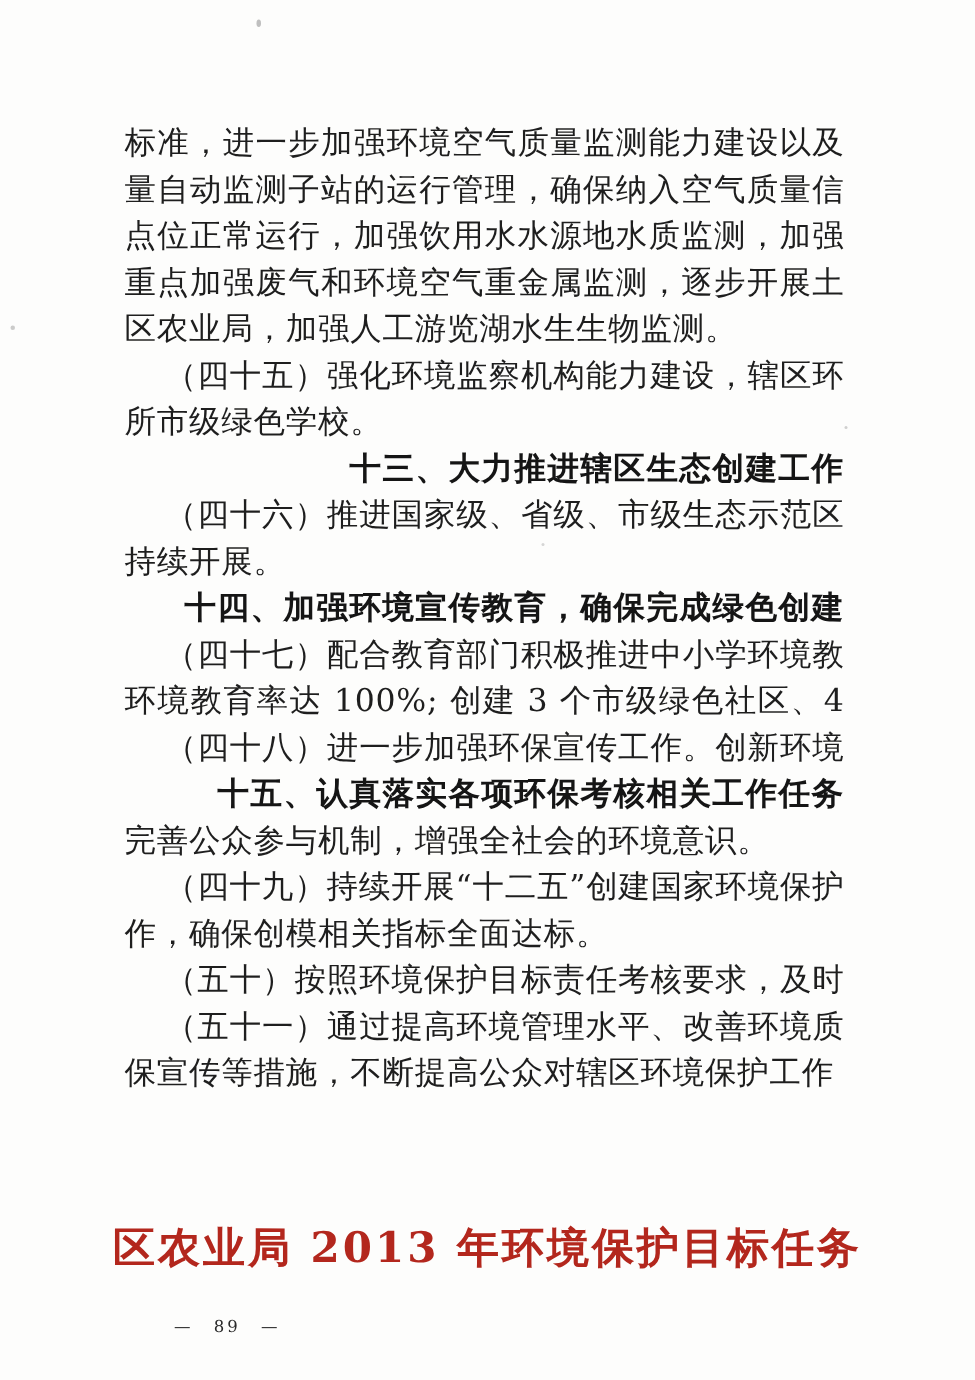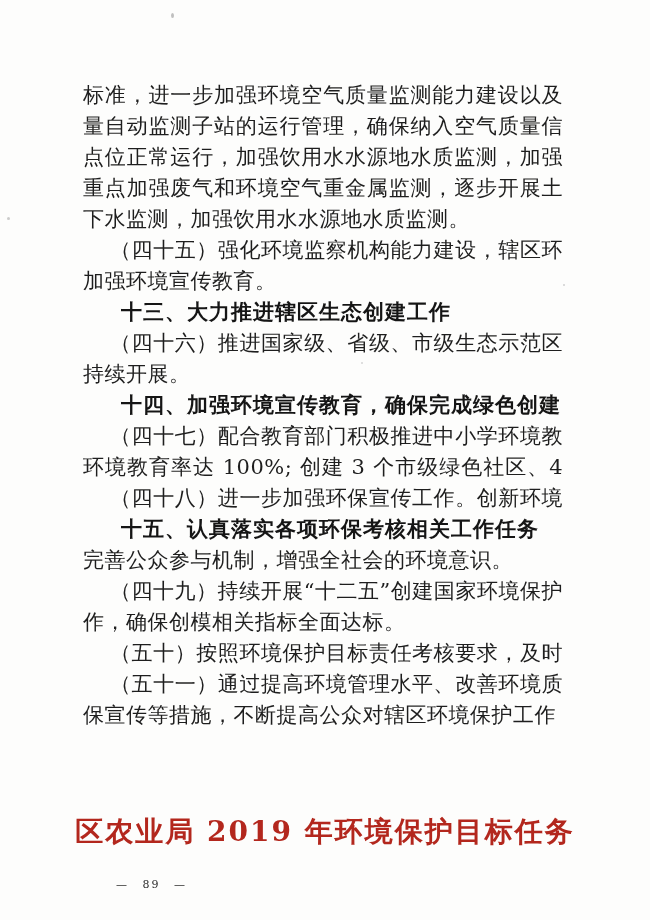--- a/index.html
+++ b/index.html
@@ -44,21 +44,21 @@
   .line.i {
     padding-left: 27px;
   }
   
   .line.h {
     font-family: "DejaVu Sans", sans-serif;
     font-weight: 700;
     padding-left: 38px;
     letter-spacing: 1px;
     color: #151515;
-    text-align: left;
+    text-align: right;
   }
   .next-title {
     position: absolute;
     left: 0;
     top: 814px;
     width: 100%;
     text-align: center;
     font-family: "DejaVu Serif", serif;
     font-weight: 700;
     font-size: 28px;
@@ -97,36 +97,36 @@
   <span class="speck s1"></span>
   <span class="speck s2"></span>
   <span class="speck s3"></span>
   <span class="speck s4"></span>
 
   <div class="text-block">
     <div class="line j">标准，进一步加强环境空气质量监测能力建设以及辖区内空气质</div>
     <div class="line j">量自动监测子站的运行管理，确保纳入空气质量信息发布的监测</div>
     <div class="line j">点位正常运行，加强饮用水水源地水质监测，加强重金属监测，</div>
     <div class="line j">重点加强废气和环境空气重金属监测，逐步开展土壤、底泥和地</div>
-    <div class="line l">下水监测，加强饮用水水源地水质监测。</div>
+    <div class="line l">区农业局，加强人工游览湖水生生物监测。</div>
     <div class="line j i">（四十五）强化环境监察机构能力建设，辖区环境监察机构</div>
-    <div class="line l">加强环境宣传教育。</div>
+    <div class="line l">所市级绿色学校。</div>
     <div class="line h">十三、大力推进辖区生态创建工作</div>
     <div class="line j i">（四十六）推进国家级、省级、市级生态示范区（镇、村）</div>
     <div class="line l">持续开展。</div>
     <div class="line h">十四、加强环境宣传教育，确保完成绿色创建任务</div>
     <div class="line j i">（四十七）配合教育部门积极推进中小学环境教育。中小学</div>
     <div class="line j">环境教育率达 100%; 创建 3 个市级绿色社区、4 所市级绿色学校</div>
     <div class="line j i">（四十八）进一步加强环保宣传工作。创新环境宣教手段，</div>
     <div class="line h">十五、认真落实各项环保考核相关工作任务</div>
     <div class="line l">完善公众参与机制，增强全社会的环境意识。</div>
     <div class="line j i">（四十九）持续开展“十二五”创建国家环境保护模范城市工</div>
     <div class="line l">作，确保创模相关指标全面达标。</div>
     <div class="line j i">（五十）按照环境保护目标责任考核要求，及时如实上报有</div>
     <div class="line j i">（五十一）通过提高环境管理水平、改善环境质量、加强环</div>
     <div class="line l">保宣传等措施，不断提高公众对辖区环境保护工作的满意率。</div>
   </div>
 
-  <div class="next-title">区农业局 2019 年环境保护目标任务</div>
+  <div class="next-title">区农业局 2013 年环境保护目标任务</div>
 
   <div class="footer">— 89 —</div>
 
 </div>
 
 </body></html>

